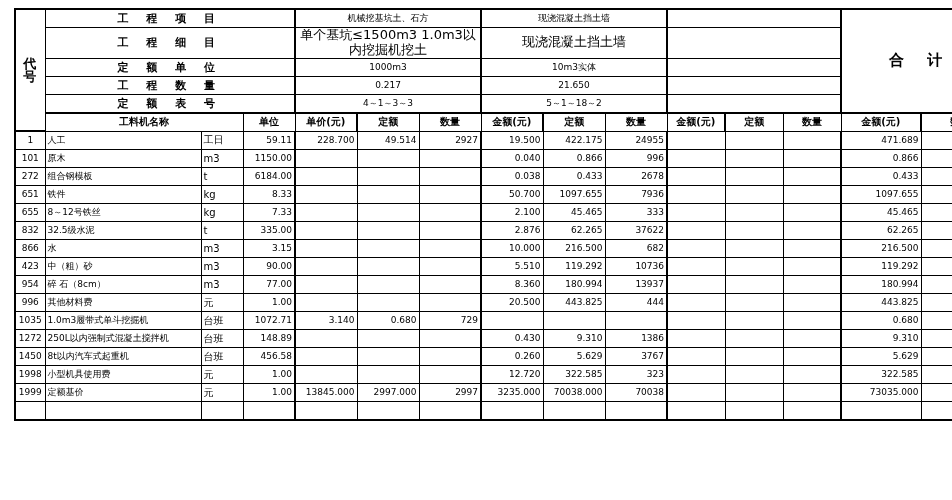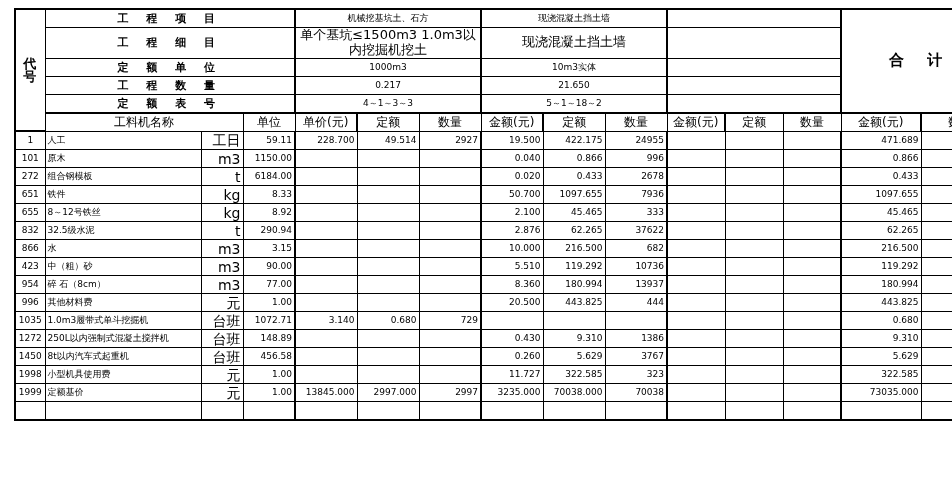--- a/index.html
+++ b/index.html
@@ -58,39 +58,39 @@
     padding-left: 7px;
   }
   .total-head {
     font-size: 15px;
     font-weight: bold;
     text-align: center;
     letter-spacing: 9px;
     padding-left: 9px;
   }
   .colhead {
-    font-size: 12px;
-    font-weight: normal;
+    font-size: 10px;
+    font-weight: bold;
     text-align: center;
     height: 20px;
   }
   .hdr-val {
     font-size: 9px;
     text-align: center;
     border-radius: 7px;
   }
   .hdr-val.two-line {
     white-space: normal;
     line-height: 1.15;
     font-size: 13px;
     padding: 0 1px;
   }
   .itemname { font-size: 9px; }
   .codecell { font-size: 9px; text-align: center; }
-  .unitcell { font-size: 14px; text-align: right; }
+  .unitcell { font-size: 10px; text-align: left; }
   .num { font-size: 9px; text-align: right; padding-right: 3px; }
   .blankrow td { height: 34px; }
 </style>
 </head>
 <body>
 
 <div id="sheet">
   <table class="cost-table">
     <colgroup>
       <col style="width:30px">
@@ -196,21 +196,21 @@
           <td class="num thick-r">996</td>
         </tr>
         <tr>
           <td class="codecell thick-l">272</td>
           <td class="itemname c-left">组合钢模板</td>
           <td class="unitcell">t</td>
           <td class="num">6184.00</td>
           <td class="num thick-l"></td>
           <td class="num"></td>
           <td class="num"></td>
-          <td class="num thick-l">0.020</td>
+          <td class="num thick-l">0.038</td>
           <td class="num">0.433</td>
           <td class="num">2678</td>
           <td class="num thick-l"></td>
           <td class="num"></td>
           <td class="num thick-r"></td>
           <td class="num">0.433</td>
           <td class="num thick-r">2678</td>
         </tr>
         <tr>
           <td class="codecell thick-l">651</td>
@@ -226,38 +226,38 @@
           <td class="num thick-l"></td>
           <td class="num"></td>
           <td class="num thick-r"></td>
           <td class="num">1097.655</td>
           <td class="num thick-r">7936</td>
         </tr>
         <tr>
           <td class="codecell thick-l">655</td>
           <td class="itemname c-left">8～12号铁丝</td>
           <td class="unitcell">kg</td>
-          <td class="num">8.92</td>
+          <td class="num">7.33</td>
           <td class="num thick-l"></td>
           <td class="num"></td>
           <td class="num"></td>
           <td class="num thick-l">2.100</td>
           <td class="num">45.465</td>
           <td class="num">333</td>
           <td class="num thick-l"></td>
           <td class="num"></td>
           <td class="num thick-r"></td>
           <td class="num">45.465</td>
           <td class="num thick-r">333</td>
         </tr>
         <tr>
           <td class="codecell thick-l">832</td>
           <td class="itemname c-left">32.5级水泥</td>
           <td class="unitcell">t</td>
-          <td class="num">290.94</td>
+          <td class="num">335.00</td>
           <td class="num thick-l"></td>
           <td class="num"></td>
           <td class="num"></td>
           <td class="num thick-l">2.876</td>
           <td class="num">62.265</td>
           <td class="num">37622</td>
           <td class="num thick-l"></td>
           <td class="num"></td>
           <td class="num thick-r"></td>
           <td class="num">62.265</td>
@@ -383,21 +383,21 @@
           <td class="num thick-r">3767</td>
         </tr>
         <tr>
           <td class="codecell thick-l">1998</td>
           <td class="itemname c-left">小型机具使用费</td>
           <td class="unitcell">元</td>
           <td class="num">1.00</td>
           <td class="num thick-l"></td>
           <td class="num"></td>
           <td class="num"></td>
-          <td class="num thick-l">11.727</td>
+          <td class="num thick-l">12.720</td>
           <td class="num">322.585</td>
           <td class="num">323</td>
           <td class="num thick-l"></td>
           <td class="num"></td>
           <td class="num thick-r"></td>
           <td class="num">322.585</td>
           <td class="num thick-r">323</td>
         </tr>
         <tr>
           <td class="codecell thick-l">1999</td>

